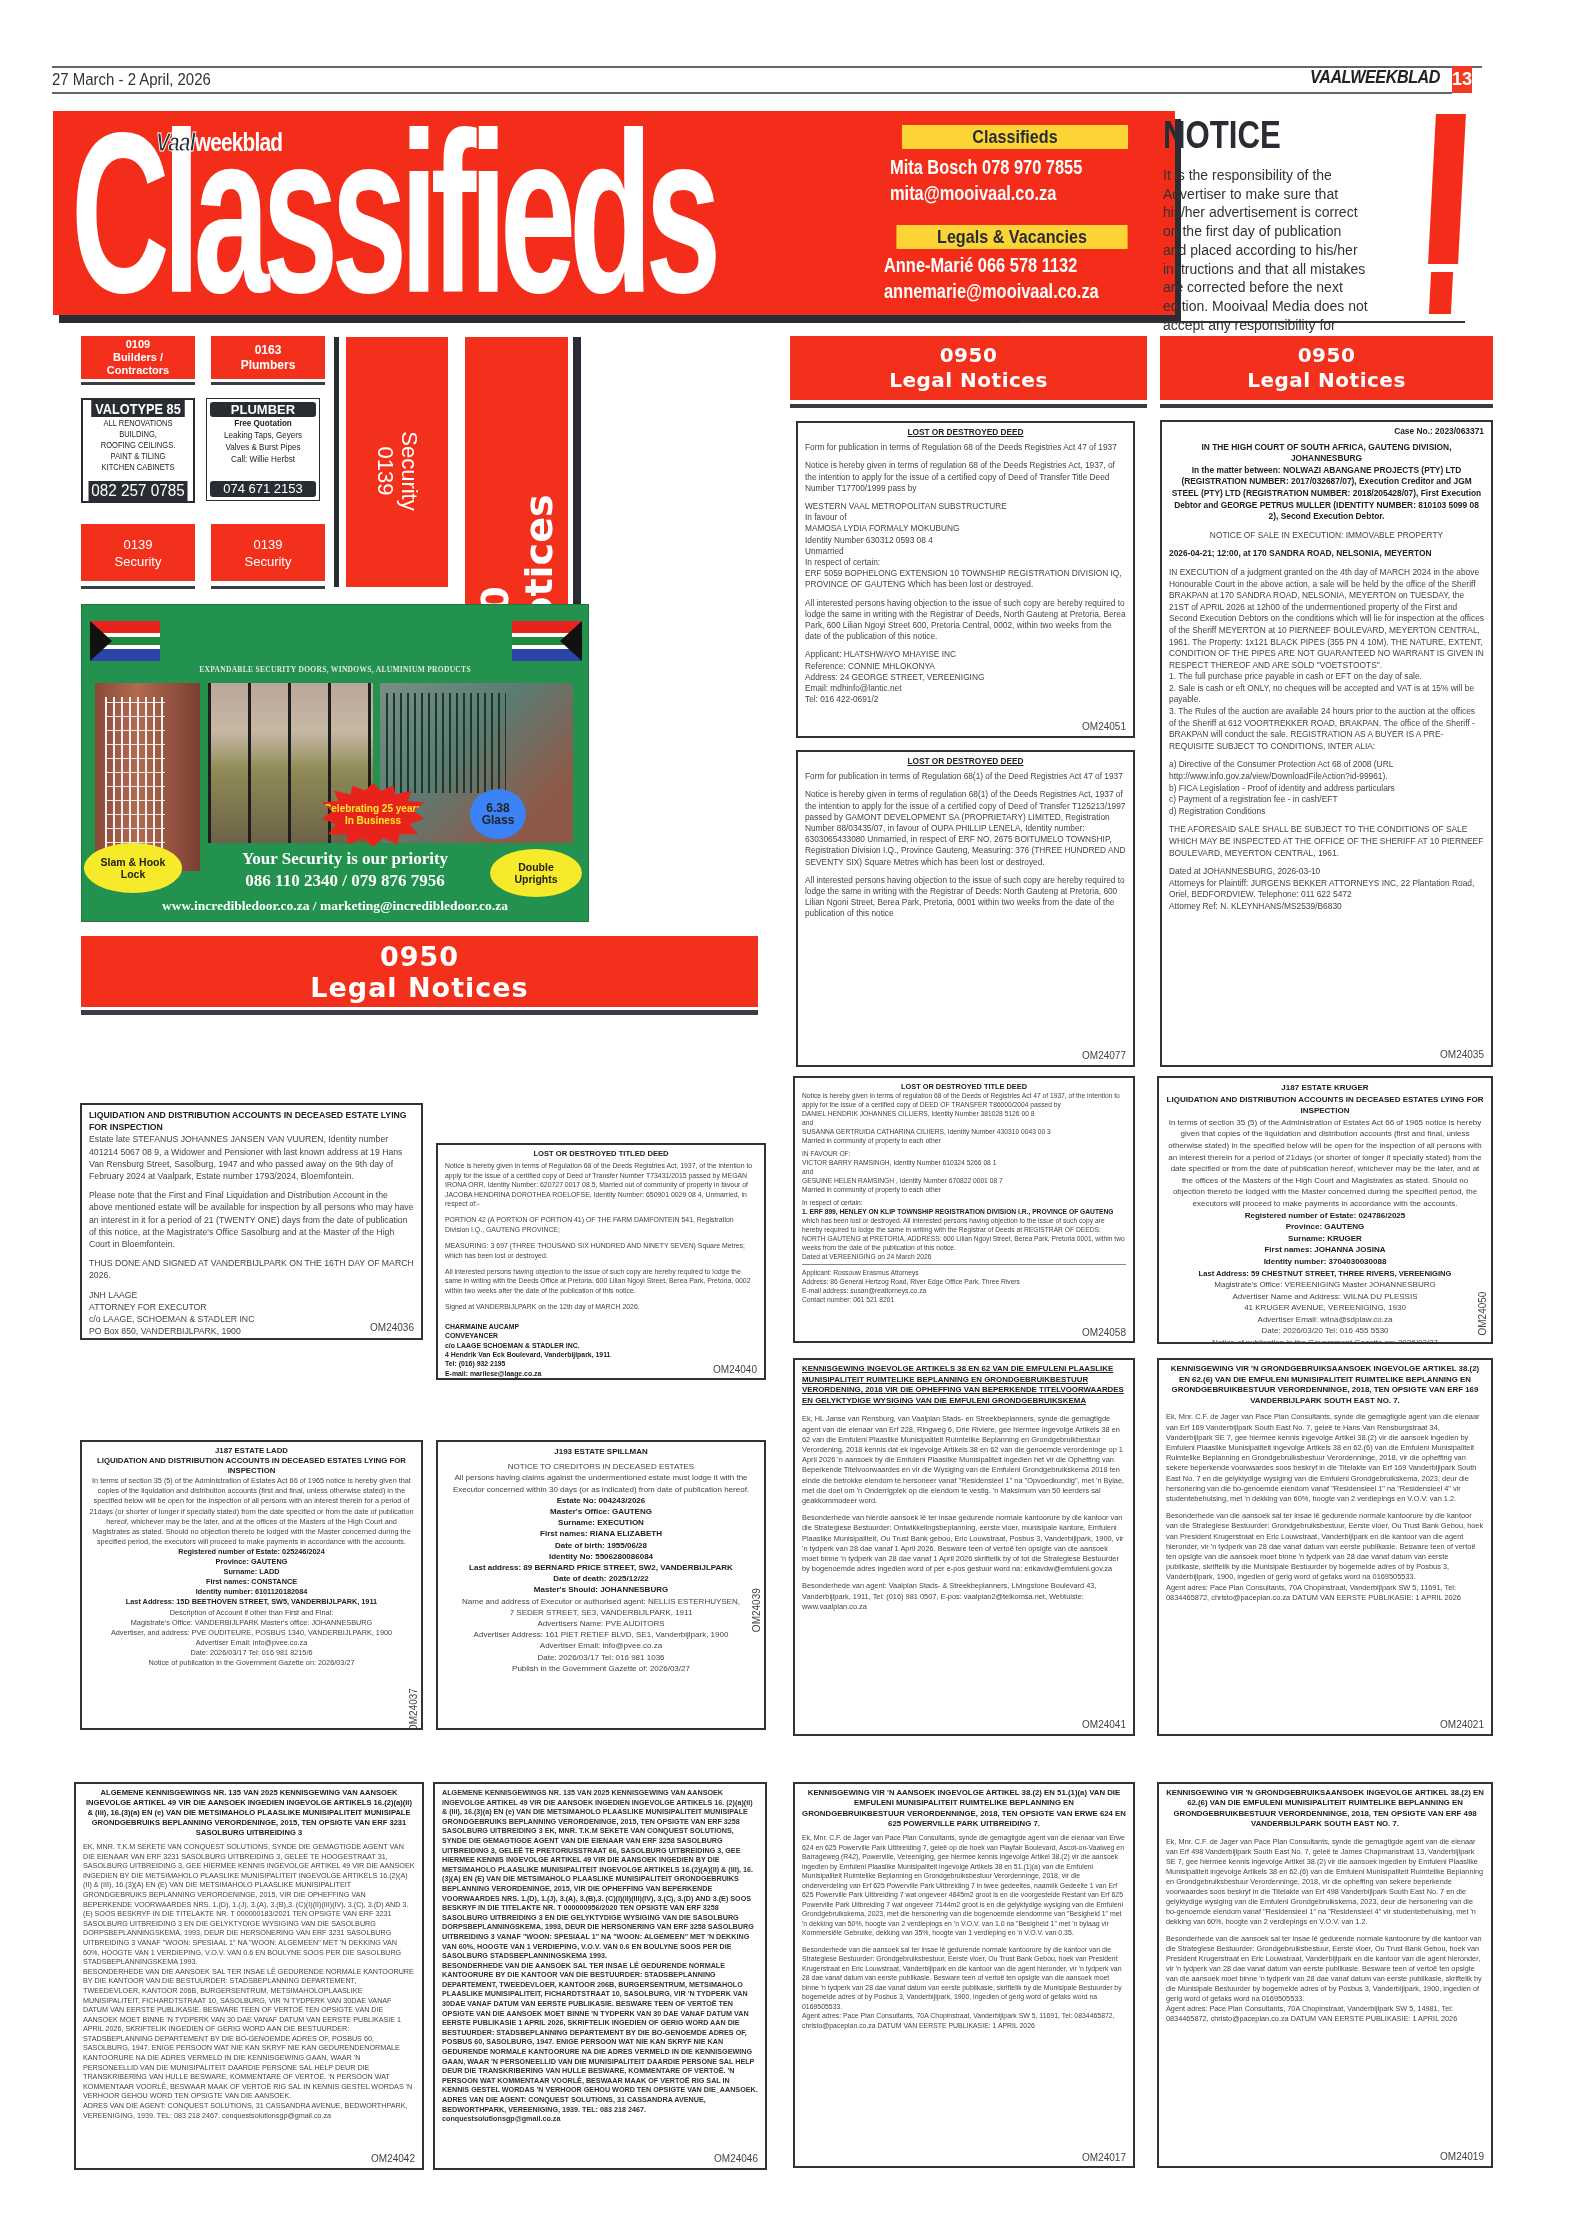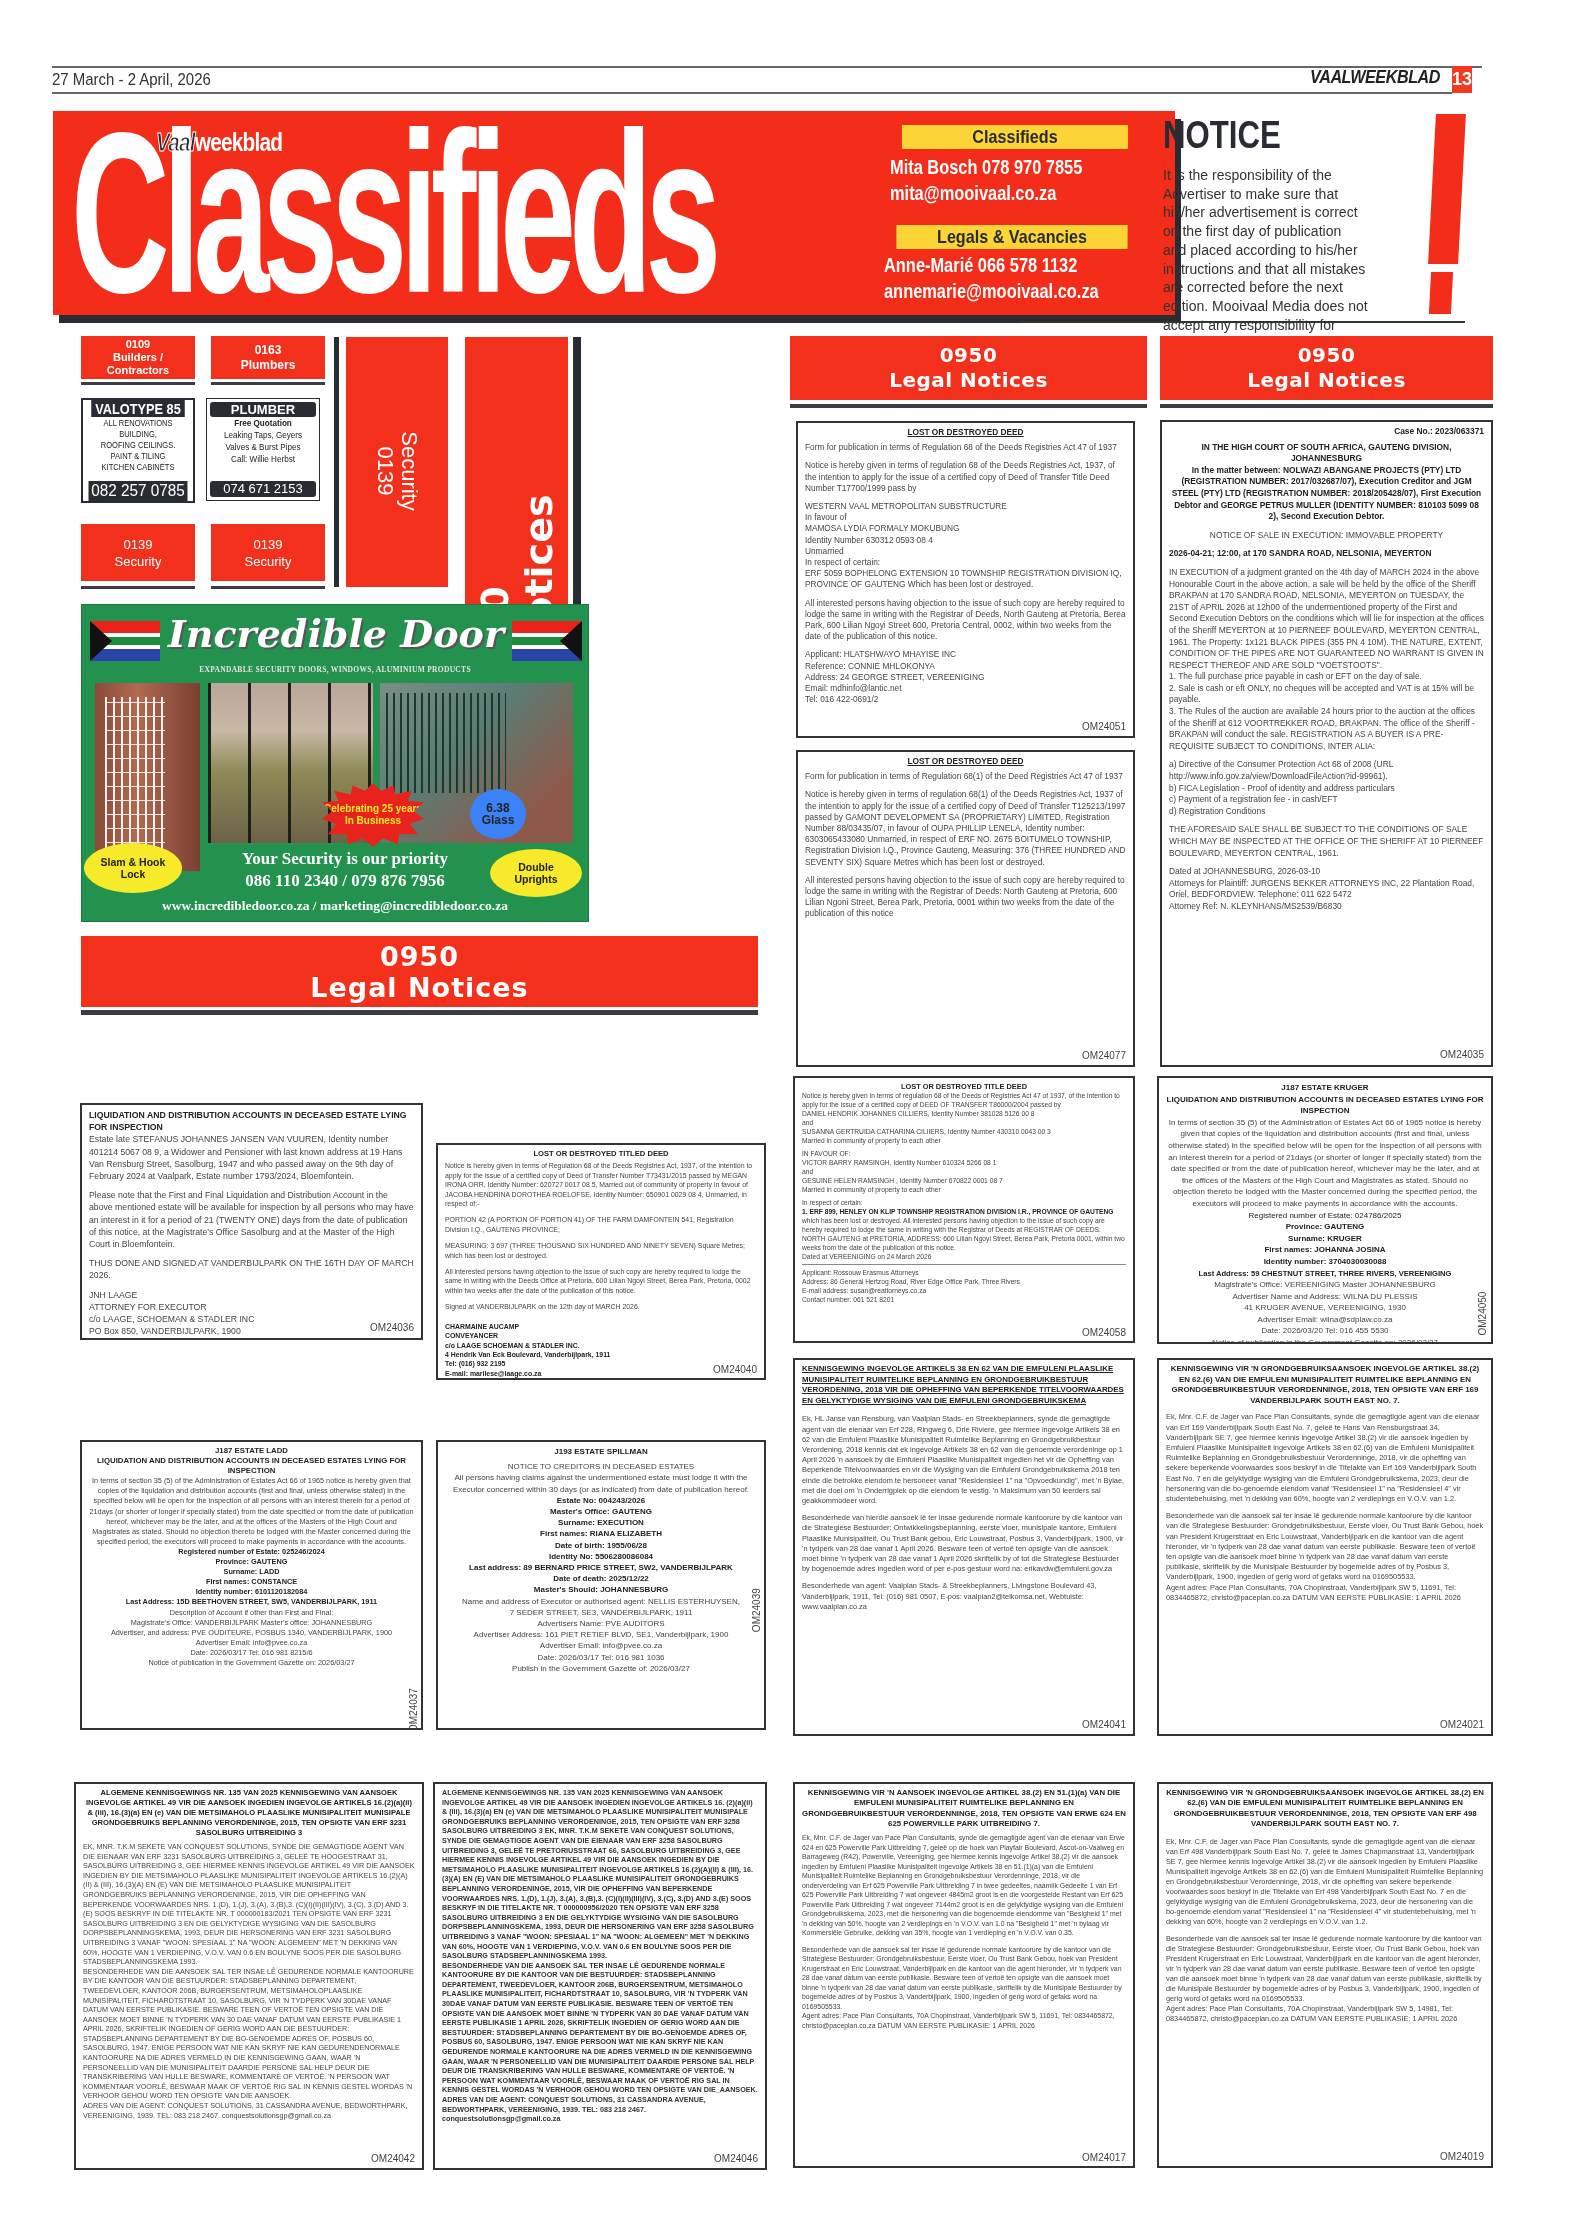--- a/index.html
+++ b/index.html
@@ -124,21 +124,20 @@
     <div>Legal Notices</div>
   </div>
 </div>
 <div class="vbar" style="left:573px;top:337px;width:8px;height:583px"></div>
 
 <div class="green">
   <div class="abs" style="left:8px;top:16px;width:70px;height:40px;background:linear-gradient(180deg,#e8231b 0 30%,#fff 30% 40%,#1d8a3e 40% 60%,#fff 60% 70%,#2a44a8 70%)"></div>
   <div class="abs" style="left:8px;top:16px;width:0;height:0;border-top:20px solid transparent;border-bottom:20px solid transparent;border-left:22px solid #111"></div>
   <div class="abs" style="left:430px;top:16px;width:70px;height:40px;background:linear-gradient(180deg,#e8231b 0 30%,#fff 30% 40%,#1d8a3e 40% 60%,#fff 60% 70%,#2a44a8 70%)"></div>
   <div class="abs" style="left:478px;top:16px;width:0;height:0;border-top:20px solid transparent;border-bottom:20px solid transparent;border-right:22px solid #111"></div>
-  <div class="abs" style="left:84px;top:6px;width:340px;text-align:center;font-family:'DejaVu Serif',serif;font-size:38px;font-weight:bold;font-style:italic;color:#fff;text-shadow:2px 2px 0 #555">Incredible Door</div>
   <div class="abs" style="left:0;right:0;top:60px;text-align:center;font-family:'Liberation Serif',serif;font-size:7.5px;font-weight:bold;color:#e5e5e5;letter-spacing:.3px">EXPANDABLE SECURITY DOORS, WINDOWS, ALUMINIUM PRODUCTS</div>
   <div class="photo" style="left:13px;top:78px;width:105px;height:188px;background:linear-gradient(90deg,#8a4a3a,#b06a4f 40%,#7a3f32);">
     <div class="abs" style="left:10px;top:14px;width:60px;height:160px;background:repeating-linear-gradient(90deg,#f1f1f1 0 2px,transparent 2px 8px),repeating-linear-gradient(0deg,#e9e9e9 0 1px,transparent 1px 14px)"></div>
   </div>
   <div class="photo" style="left:126px;top:78px;width:165px;height:160px;background:linear-gradient(180deg,#b8a79a 0,#c8b8a6 30%,#8f8a56 55%,#6d6248 100%)">
     <div class="abs" style="left:0;top:0;right:0;bottom:0;background:repeating-linear-gradient(90deg,#1e1e1e 0 3px,transparent 3px 40px)"></div>
   </div>
   <div class="photo" style="left:298px;top:78px;width:193px;height:160px;background:linear-gradient(135deg,#7a8e86,#5b7c74 40%,#8d5a4a 80%)">
     <div class="abs" style="left:6px;top:10px;width:120px;height:100px;background:repeating-linear-gradient(90deg,#173a2d 0 2px,transparent 2px 7px)"></div>
   </div>
@@ -268,21 +267,21 @@
 Address: 86 General Hertzog Road, River Edge Office Park, Three Rivers
 E-mail address: susan@reattorneys.co.za
 Contact number: 061 521 8201</p>
   <span class="om">OM24058</span>
 </div>
 
 <div class="notice" style="left:1157px;top:1076px;width:336px;height:268px;font-size:8px;line-height:11.6px;text-align:center">
   <div style="font-weight:bold;color:#222">J187 ESTATE KRUGER</div>
   <div style="font-weight:bold;color:#222">LIQUIDATION AND DISTRIBUTION ACCOUNTS IN DECEASED ESTATES LYING FOR INSPECTION</div>
   <div>In terms of section 35 (5) of the Administration of Estates Act 66 of 1965 notice is hereby given that copies of the liquidation and distribution accounts (first and final, unless otherwise stated) in the specified below will be open for the inspection of all persons with an interest therein for a period of 21days (or shorter of longer if specially stated) from the date specified or from the date of publication hereof, whichever may be the later, and at the offices of the Masters of the High Court and Magistrates as stated. Should no objection thereto be lodged with the Master concerned during the specified period, the executors will proceed to make payments in accordance with the accounts.</div>
-  <div style="font-weight:normal;color:#222">Registered number of Estate: 024786/2025</div>
+  <div style="font-weight:bold;color:#222">Registered number of Estate: 024786/2025</div>
   <div style="font-weight:bold;color:#222">Province: GAUTENG</div>
   <div style="font-weight:bold;color:#222">Surname: KRUGER</div>
   <div style="font-weight:bold;color:#222">First names: JOHANNA JOSINA</div>
   <div style="font-weight:bold;color:#222">Identity number: 3704030030088</div>
   <div style="font-weight:bold;color:#222;font-size:7.6px">Last Address: 59 CHESTNUT STREET, THREE RIVERS, VEREENIGING</div>
   <div style="white-space:pre-line">Magistrate's Office: VEREENIGING Master JOHANNESBURG
 Advertiser Name and Address: WILNA DU PLESSIS
 41 KRUGER AVENUE, VEREENIGING, 1930
 Advertiser Email: wilna@sdplaw.co.za
 Date: 2026/03/20 Tel: 016 455 5530

